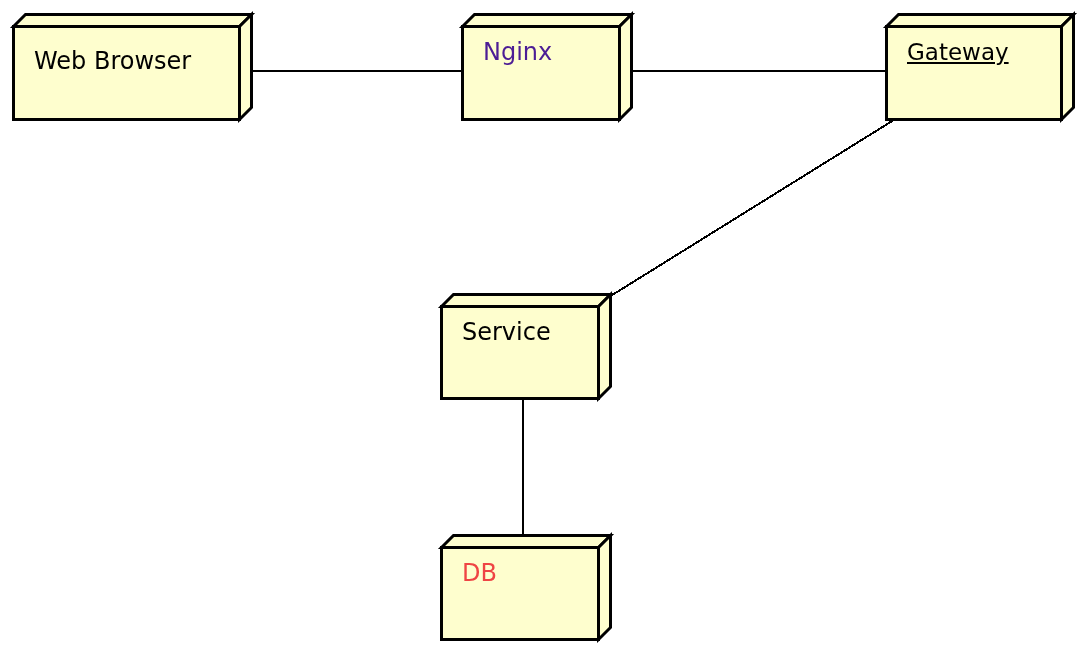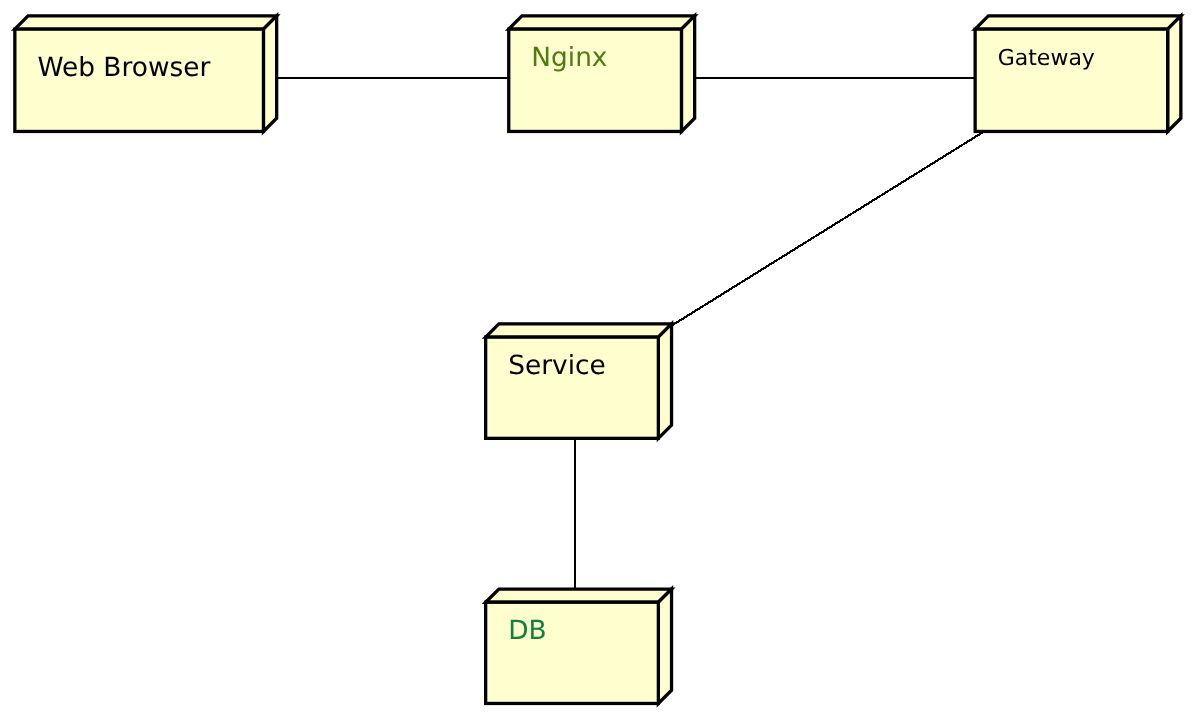--- a/index.html
+++ b/index.html
@@ -70,41 +70,41 @@
           <rect x="1.5" y="13.5" width="226" height="93" fill="#FEFECE" stroke="#000000" stroke-width="3"></rect>
         </svg>
         <div class="node-label" style="left: 22px; top: 34px; color: rgb(0, 0, 0); font-size: 24px;">Web Browser</div>
       </div>
       <div class="node" style="left: 461px; top: 13px; width: 172px; height: 108px;">
         <svg class="node-svg" width="174" height="110" viewBox="0 0 174 110">
           <path d="M 1.5 13.5 L 13.5 1.5 L 170.5 1.5 L 158.5 13.5 Z" fill="#FEFECE" stroke="#000000" stroke-width="3" stroke-linejoin="miter"></path>
           <path d="M 158.5 13.5 L 170.5 1.5 L 170.5 94.5 L 158.5 106.5 Z" fill="#FEFECE" stroke="#000000" stroke-width="3" stroke-linejoin="miter"></path>
           <rect x="1.5" y="13.5" width="157" height="93" fill="#FEFECE" stroke="#000000" stroke-width="3"></rect>
         </svg>
-        <div class="node-label" style="left: 22px; top: 25px; color: #4d7c0f; font-size: 24px;">Nginx</div>
+        <div class="node-label" style="left: 22px; top: 25px; color: #4c1d95; font-size: 24px;">Nginx</div>
       </div>
       <div class="node" style="left: 885px; top: 13px; width: 190px; height: 108px;">
         <svg class="node-svg" width="192" height="110" viewBox="0 0 192 110">
           <path d="M 1.5 13.5 L 13.5 1.5 L 188.5 1.5 L 176.5 13.5 Z" fill="#FEFECE" stroke="#000000" stroke-width="3" stroke-linejoin="miter"></path>
           <path d="M 176.5 13.5 L 188.5 1.5 L 188.5 94.5 L 176.5 106.5 Z" fill="#FEFECE" stroke="#000000" stroke-width="3" stroke-linejoin="miter"></path>
           <rect x="1.5" y="13.5" width="175" height="93" fill="#FEFECE" stroke="#000000" stroke-width="3"></rect>
         </svg>
-        <div class="node-label" style="left: 22px; top: 25px; color: rgb(0, 0, 0); font-size: 20px;">Gateway</div>
+        <div class="node-label" style="left: 22px; top: 25px; color: rgb(0, 0, 0); font-size: 23px; text-decoration: underline;">Gateway</div>
       </div>
       <div class="node" style="left: 440px; top: 293px; width: 172px; height: 107px;">
         <svg class="node-svg" width="174" height="109" viewBox="0 0 174 109">
           <path d="M 1.5 13.5 L 13.5 1.5 L 170.5 1.5 L 158.5 13.5 Z" fill="#FEFECE" stroke="#000000" stroke-width="3" stroke-linejoin="miter"></path>
           <path d="M 158.5 13.5 L 170.5 1.5 L 170.5 93.5 L 158.5 105.5 Z" fill="#FEFECE" stroke="#000000" stroke-width="3" stroke-linejoin="miter"></path>
           <rect x="1.5" y="13.5" width="157" height="92" fill="#FEFECE" stroke="#000000" stroke-width="3"></rect>
         </svg>
         <div class="node-label" style="left: 22px; top: 25px; color: rgb(0, 0, 0); font-size: 24px;">Service</div>
       </div>
       <div class="node" style="left: 440px; top: 534px; width: 172px; height: 107px;">
         <svg class="node-svg" width="174" height="109" viewBox="0 0 174 109">
           <path d="M 1.5 13.5 L 13.5 1.5 L 170.5 1.5 L 158.5 13.5 Z" fill="#FEFECE" stroke="#000000" stroke-width="3" stroke-linejoin="miter"></path>
           <path d="M 158.5 13.5 L 170.5 1.5 L 170.5 93.5 L 158.5 105.5 Z" fill="#FEFECE" stroke="#000000" stroke-width="3" stroke-linejoin="miter"></path>
           <rect x="1.5" y="13.5" width="157" height="92" fill="#FEFECE" stroke="#000000" stroke-width="3"></rect>
         </svg>
-        <div class="node-label" style="left: 22px; top: 25px; color: #15803d; font-size: 24px;">DB</div>
+        <div class="node-label" style="left: 22px; top: 25px; color: #ef4444; font-size: 24px;">DB</div>
       </div>
     </div>
 
 </div>
 
 </body></html>

